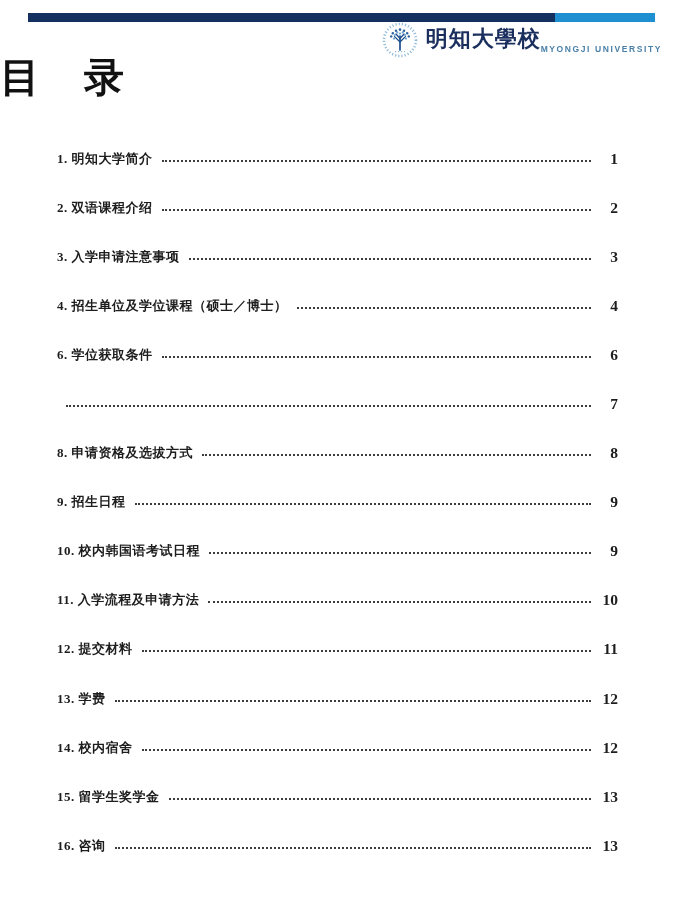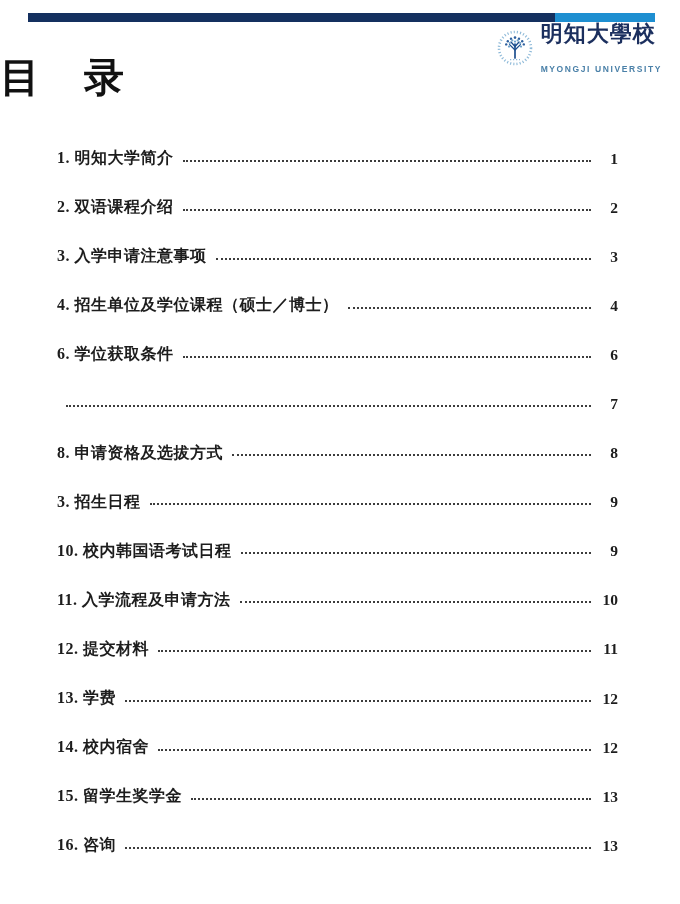--- a/index.html
+++ b/index.html
@@ -44,21 +44,21 @@
     display: flex;
     align-items: center;
     gap: 7px;
   }
   .logo .emblem {
     width: 38px;
     height: 38px;
   }
   .logo .logo-text {
     display: flex;
-    flex-direction: column;
+    flex-direction: row;
     justify-content: center;
   }
   .logo .name-cjk {
     font-family: "Liberation Serif", "DejaVu Serif", serif;
     font-size: 22px;
     line-height: 25px;
     font-weight: 700;
     color: #1b2f5e;
     letter-spacing: 1px;
     white-space: nowrap;
@@ -93,21 +93,21 @@
     top: 134px;
     left: 57px;
     right: 62px;
   }
   .toc-row {
     display: flex;
     align-items: center;
     height: 49.1px;
   }
   .toc-label {
-    font-size: 16px;
+    font-size: 13px;
     font-weight: 600;
     letter-spacing: 0.5px;
     white-space: nowrap;
     color: #1d1d1d;
   }
   .leader {
     flex: 1;
     height: 0;
     border-bottom: 2px dotted #3c3c3c;
     margin: 0 7px 0 9px;
@@ -207,21 +207,21 @@
     <span class="toc-page">7</span>
   </div>
 
   <div class="toc-row">
     <span class="toc-label">8. 申请资格及选拔方式</span>
     <span class="leader"></span>
     <span class="toc-page">8</span>
   </div>
 
   <div class="toc-row">
-    <span class="toc-label">3. 招生日程</span>
+    <span class="toc-label">9. 招生日程</span>
     <span class="leader"></span>
     <span class="toc-page">9</span>
   </div>
 
   <div class="toc-row">
     <span class="toc-label">10. 校内韩国语考试日程</span>
     <span class="leader"></span>
     <span class="toc-page">9</span>
   </div>
 

